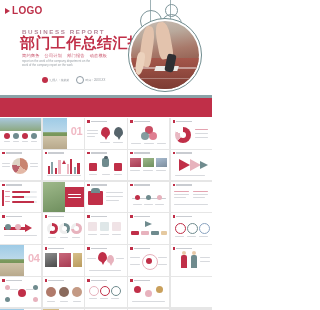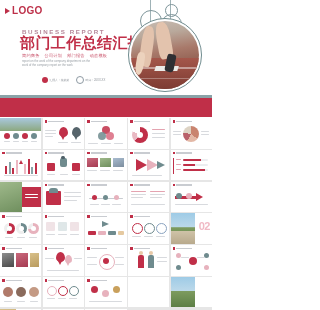--- a/index.html
+++ b/index.html
@@ -152,20 +152,28 @@
       <div class="circ" style="left:4px;top:15px;width:6px;height:6px;background:#c02f48;"></div>
       <div class="circ" style="left:13px;top:15px;width:6px;height:6px;background:#6f8b8e;"></div>
       <div class="circ" style="left:22px;top:15px;width:6px;height:6px;background:#c02f48;"></div>
       <div class="circ" style="left:31px;top:15px;width:6px;height:6px;background:#6f8b8e;"></div>
       <div class="txt" style="left:4px;top:23px;width:6px;"></div>
       <div class="txt" style="left:13px;top:23px;width:6px;"></div>
       <div class="txt" style="left:22px;top:23px;width:6px;"></div>
       <div class="txt" style="left:31px;top:23px;width:6px;"></div>
     </div>
 
+    <div class="slide">
+      <div class="photo-slide">
+        <div class="ps-road"></div>
+        <div class="ps-post" style="left:26px;top:4px;width:2px;height:16px;"></div>
+      </div>
+      <div class="redblock" style="right:0;top:0;width:17px;height:100%;background:#fff;"></div>
+      <div class="num" style="right:2px;top:7px;font-size:11px;">01</div>
+    </div>
 
     <div class="slide">
       <div class="s-head">
           <i class="s-sq"></i>
           <i class="s-bar"></i>
         </div>
       <div class="pin" style="left:16px;top:9px;width:9px;height:10px;background:#c02f48;color:#c02f48;"></div>
       <div class="pin" style="left:29px;top:9px;width:9px;height:10px;background:#56646b;color:#56646b;"></div>
       <div class="txt" style="left:2px;top:12px;width:11px;"></div>
       <div class="txt" style="left:2px;top:15px;width:11px;"></div>
@@ -403,21 +411,21 @@
       <div class="txt" style="left:16px;top:23px;width:9px;"></div>
       <div class="txt" style="left:28px;top:23px;width:9px;"></div>
     </div>
 
     <div class="slide">
       <div class="photo-slide">
         <div class="ps-road"></div>
         <div class="ps-post" style="left:26px;top:4px;width:2px;height:16px;"></div>
       </div>
       <div class="redblock" style="right:0;top:0;width:17px;height:100%;background:#fff;"></div>
-      <div class="num" style="right:2px;top:7px;font-size:11px;">02</div>
+      <div class="num" style="right:2px;top:7px;font-size:11px;">04</div>
     </div>
 
     <div class="slide">
       <div class="s-head">
           <i class="s-sq"></i>
           <i class="s-bar"></i>
         </div>
       <div class="imgcell" style="left:2px;top:8px;width:12px;height:14px;background:linear-gradient(160deg,#8e8e8e,#4a4a4a);"></div>
       <div class="imgcell r" style="left:16px;top:8px;width:12px;height:14px;"></div>
       <div class="imgcell y" style="left:30px;top:8px;width:9px;height:14px;"></div>

